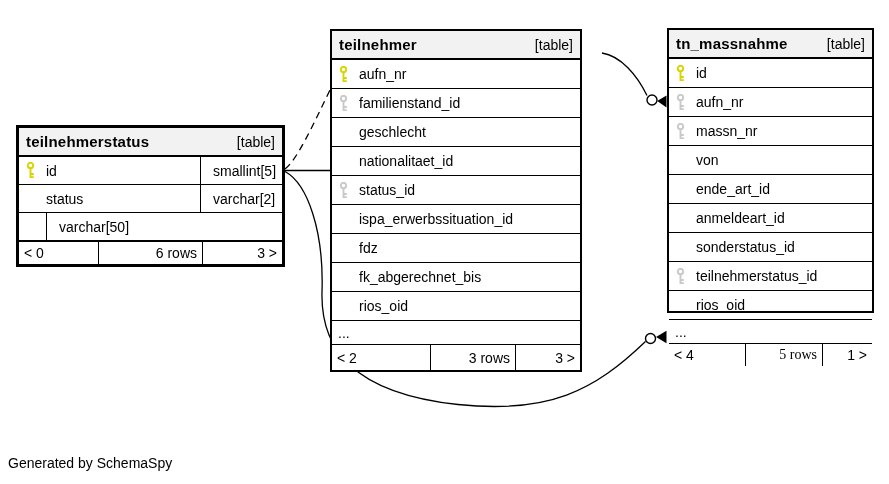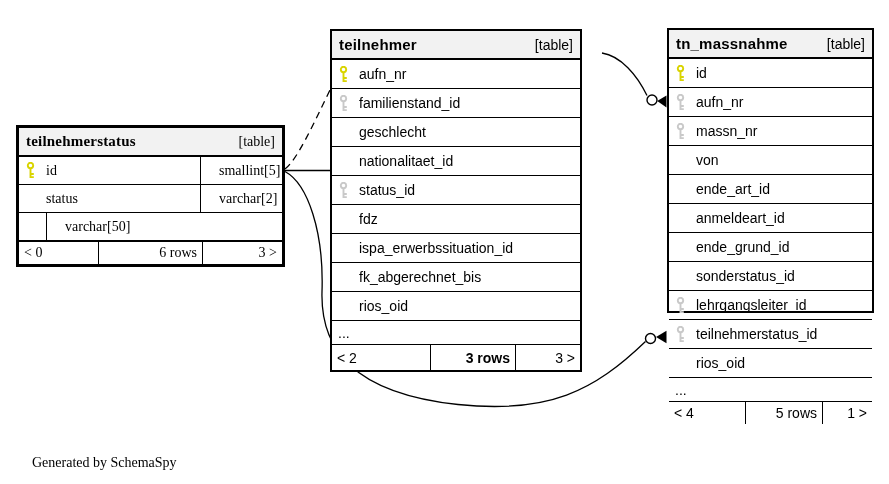--- a/index.html
+++ b/index.html
@@ -31,21 +31,21 @@
   .db-table {
     position: absolute;
     background: #ffffff;
     border: 2px solid #000000;
     box-sizing: border-box;
     display: flex;
     flex-direction: column;
     font-size: 14px;
     color: #000000;
   }
-  .db-table.focus { border-width: 3px; font-family: Liberation Serif, serif; }
+  .db-table.focus { border-width: 3px; }
 
   .tbl-header {
     flex: none;
     height: 29px;
     box-sizing: border-box;
     background: #f2f2f2;
     border-bottom: 2px solid #000000;
     display: flex;
     align-items: center;
     padding: 0 7px;
@@ -75,21 +75,21 @@
   }
   .col-name { flex: 1; white-space: nowrap; overflow: hidden; }
   .col-type {
     flex: none;
     width: 82px;
     align-self: stretch;
     box-sizing: border-box;
     border-left: 1px solid #000000;
     display: flex;
     align-items: center;
-    padding-left: 18px;
+    padding-left: 12px;
     white-space: nowrap;
   }
 
   .ellipsis-row {
     flex: none;
     height: 23px;
     box-sizing: border-box;
     display: flex;
     align-items: center;
     padding-left: 6px;
@@ -111,25 +111,24 @@
   }
   .f-left { justify-content: flex-start; }
   .f-center, .f-right {
     justify-content: flex-end;
     border-left: 1px solid #000000;
   }
   .f-right { flex: 1; }
 
   .generator-note {
     position: absolute;
-    left: 32px;
+    left: 8px;
     top: 455px;
     font-size: 14px;
     color: #000000;
-    font-family: Liberation Serif, serif;
   }
 </style>
 </head>
 <body>
 
 <div class="canvas">
 
   <svg class="edge-layer" width="889" height="484" viewBox="0 0 889 484" xmlns="http://www.w3.org/2000/svg">
 
     <g>
@@ -226,39 +225,39 @@
           <span class="key-slot">
             <svg width="11" height="17" viewBox="0 0 11 17">
               <circle cx="5.5" cy="3.5" r="2.7" fill="none" stroke="#c9c9c9" stroke-width="1.9"></circle>
               <path d="M5.5 6.2 V16 M5.5 12 h3.3 M5.5 15.1 h3.3" fill="none" stroke="#c9c9c9" stroke-width="1.9"></path>
             </svg>
           </span>
           <span class="col-name">status_id</span>
         </div>
         <div class="col-row">
           <span class="key-slot"></span>
+          <span class="col-name">ispa_erwerbssituation_id</span>
+        </div>
+        <div class="col-row">
+          <span class="key-slot"></span>
           <span class="col-name">fdz</span>
-        </div>
-        <div class="col-row">
-          <span class="key-slot"></span>
-          <span class="col-name">ispa_erwerbssituation_id</span>
         </div>
         <div class="col-row">
           <span class="key-slot"></span>
           <span class="col-name">fk_abgerechnet_bis</span>
         </div>
         <div class="col-row">
           <span class="key-slot"></span>
           <span class="col-name">rios_oid</span>
         </div>
         <div class="ellipsis-row">...</div>
       </div>
     <div class="tbl-footer">
       <span class="f-cell f-left" style="width:98px;">&lt; 2</span>
-      <span class="f-cell f-center" style="width:85px;font-weight:bold;">3 rows</span>
+      <span class="f-cell f-center" style="width:85px;">3 rows</span>
       <span class="f-cell f-right">3 &gt;</span>
     </div>
   </div>
 
   <div class="db-table" style="left:667px; top:28px; width:207px; height:285px;">
     <div class="tbl-header">
       <span class="tbl-name">tn_massnahme</span>
       <span class="tbl-tag">[table]</span>
     </div>
     <div class="tbl-rows">
@@ -296,51 +295,38 @@
         <div class="col-row">
           <span class="key-slot"></span>
           <span class="col-name">ende_art_id</span>
         </div>
         <div class="col-row">
           <span class="key-slot"></span>
           <span class="col-name">anmeldeart_id</span>
         </div>
         <div class="col-row">
           <span class="key-slot"></span>
-          <span class="col-name">ende_grund_id</span>
-        </div>
-        <div class="col-row">
-          <span class="key-slot"></span>
           <span class="col-name">sonderstatus_id</span>
-        </div>
-        <div class="col-row">
-          <span class="key-slot">
-            <svg width="11" height="17" viewBox="0 0 11 17">
-              <circle cx="5.5" cy="3.5" r="2.7" fill="none" stroke="#c9c9c9" stroke-width="1.9"></circle>
-              <path d="M5.5 6.2 V16 M5.5 12 h3.3 M5.5 15.1 h3.3" fill="none" stroke="#c9c9c9" stroke-width="1.9"></path>
-            </svg>
-          </span>
-          <span class="col-name">lehrgangsleiter_id</span>
         </div>
         <div class="col-row">
           <span class="key-slot">
             <svg width="11" height="17" viewBox="0 0 11 17">
               <circle cx="5.5" cy="3.5" r="2.7" fill="none" stroke="#c9c9c9" stroke-width="1.9"></circle>
               <path d="M5.5 6.2 V16 M5.5 12 h3.3 M5.5 15.1 h3.3" fill="none" stroke="#c9c9c9" stroke-width="1.9"></path>
             </svg>
           </span>
           <span class="col-name">teilnehmerstatus_id</span>
         </div>
         <div class="col-row">
           <span class="key-slot"></span>
           <span class="col-name">rios_oid</span>
         </div>
         <div class="ellipsis-row">...</div>
       </div>
     <div class="tbl-footer">
       <span class="f-cell f-left" style="width:76px;">&lt; 4</span>
-      <span class="f-cell f-center" style="width:77px;">5 rows</span>
+      <span class="f-cell f-center" style="width:77px;font-family:Liberation Serif, serif;">5 rows</span>
       <span class="f-cell f-right">1 &gt;</span>
     </div>
   </div>
 
   <div class="generator-note">Generated by SchemaSpy</div>
 </div>
 
 </body></html>

